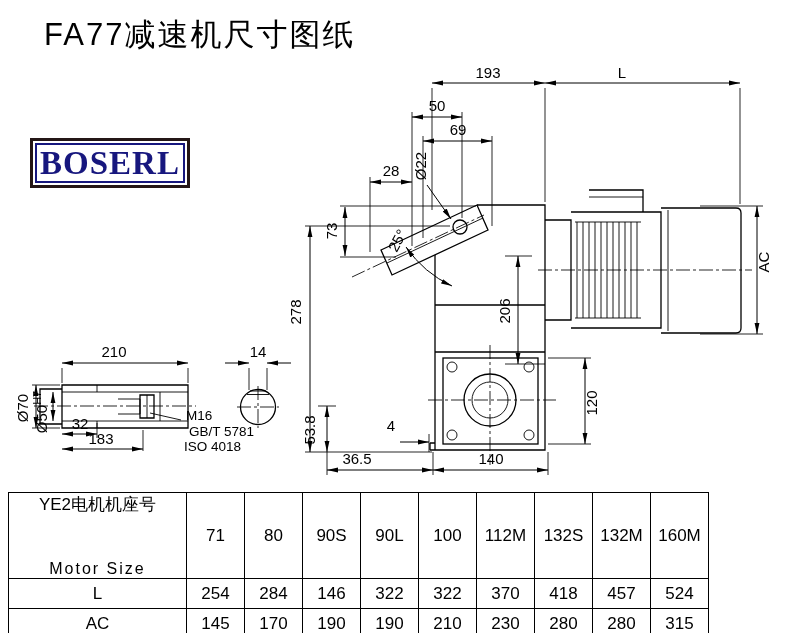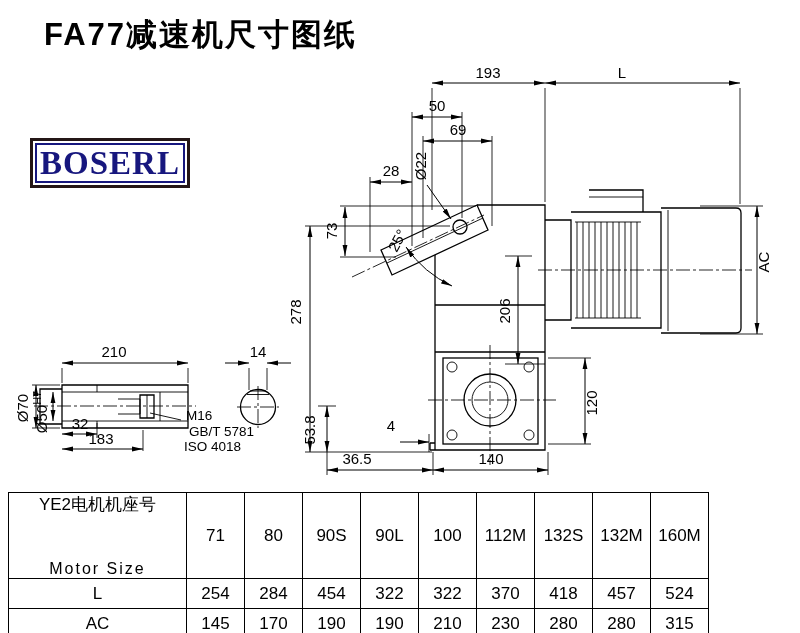--- a/index.html
+++ b/index.html
@@ -1,19 +1,19 @@
 <!DOCTYPE html>
 <html><head>
 <meta charset="utf-8">
 <style>
   html,body{margin:0;padding:0;background:#fff;}
   body{width:800px;height:633px;position:relative;font-family:"Liberation Sans",sans-serif;color:#000;overflow:hidden;}
   .page{position:absolute;inset:0;background:#fff;}
   svg.drawing{position:absolute;left:0;top:0;}
-  .title{position:absolute;left:44px;top:14px;margin:0;font-size:31px;font-weight:bold;letter-spacing:2px;color:#000;font-family:"Liberation Sans",sans-serif;}
+  .title{position:absolute;left:44px;top:14px;margin:0;font-size:31px;font-weight:normal;letter-spacing:2px;color:#000;font-family:"Liberation Sans",sans-serif;}
   .logo{position:absolute;left:30px;top:138px;width:160px;height:50px;border:3px solid #241616;background:#fff;box-sizing:border-box;}
   .logo .logo-inner{position:absolute;inset:2px;border:2px solid #17177e;display:flex;align-items:center;justify-content:center;}
   .logo-text{font-family:"Liberation Serif",serif;font-size:33px;font-weight:bold;color:#17177e;letter-spacing:1px;}
   
   .o{stroke:#000;stroke-width:1.3;fill:none;}
   .t{stroke:#000;stroke-width:0.9;fill:none;}
   .ext{stroke:#000;stroke-width:0.85;fill:none;}
   .dim{stroke:#000;stroke-width:1;fill:none;marker-start:url(#arr);marker-end:url(#arr);}
   .end-arrow{stroke:#000;stroke-width:1;fill:none;marker-end:url(#arr);}
   .cl{stroke:#000;stroke-width:0.85;fill:none;stroke-dasharray:14 3 3 3;}
@@ -162,21 +162,21 @@
         <td>100</td>
         <td>112M</td>
         <td>132S</td>
         <td>132M</td>
         <td>160M</td>
       </tr>
       <tr>
         <td>L</td>
         <td>254</td>
         <td>284</td>
-        <td>454</td>
+        <td>146</td>
         <td>322</td>
         <td>322</td>
         <td>370</td>
         <td>418</td>
         <td>457</td>
         <td>524</td>
       </tr>
       <tr>
         <td>AC</td>
         <td>145</td>

